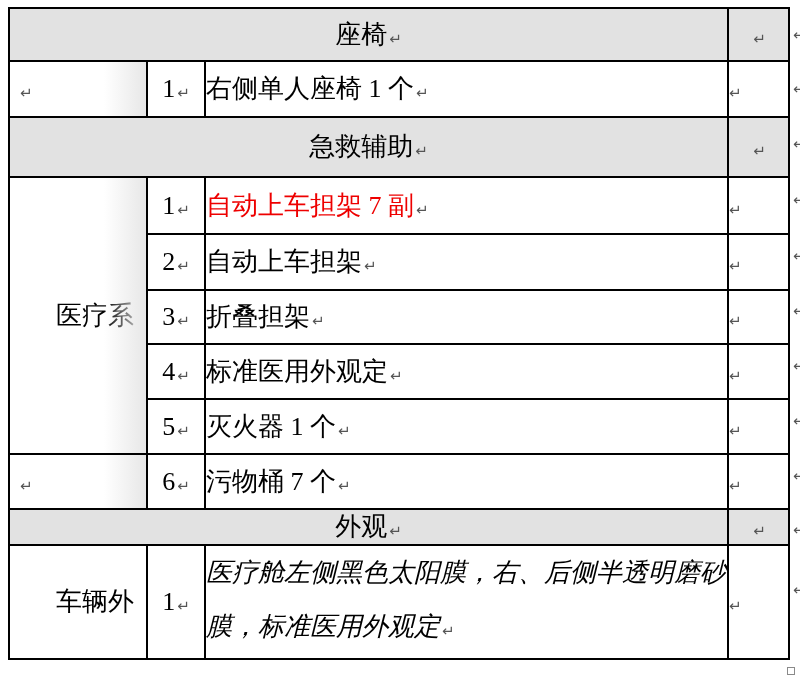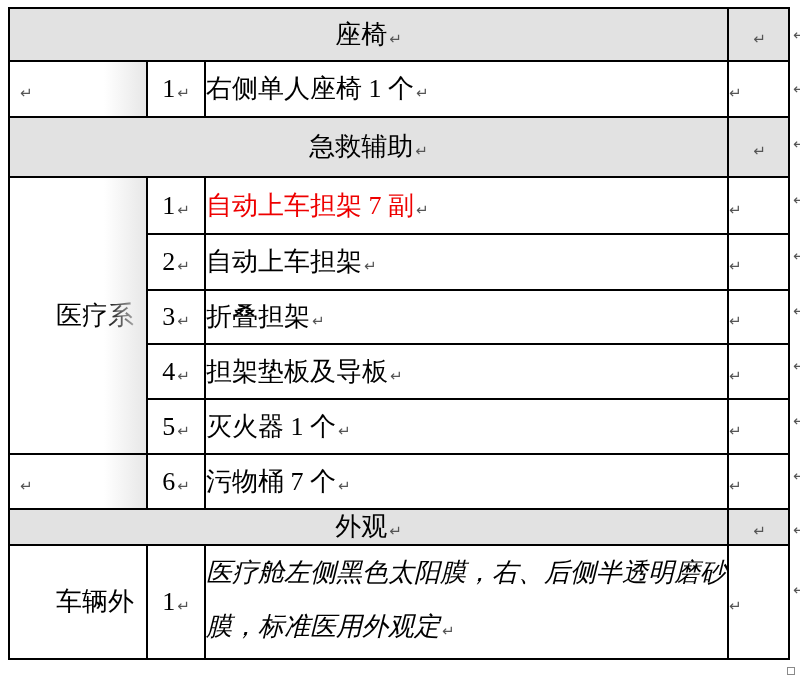--- a/index.html
+++ b/index.html
@@ -168,21 +168,21 @@
       <td class="c4">
         <span class="pm" style="margin-left:0">↵</span>
       </td>
     </tr>
 
     <tr style="height:55px">
       <td class="c2">
         <span>4</span><span class="pm">↵</span>
       </td>
       <td class="c3">
-        <span>担架垫板及导板</span><span class="pm">↵</span>
+        <span>标准医用外观定</span><span class="pm">↵</span>
       </td>
       <td class="c4">
         <span class="pm" style="margin-left:0">↵</span>
       </td>
     </tr>
 
     <tr style="height:55px">
       <td class="c2">
         <span>5</span><span class="pm">↵</span>
       </td>

